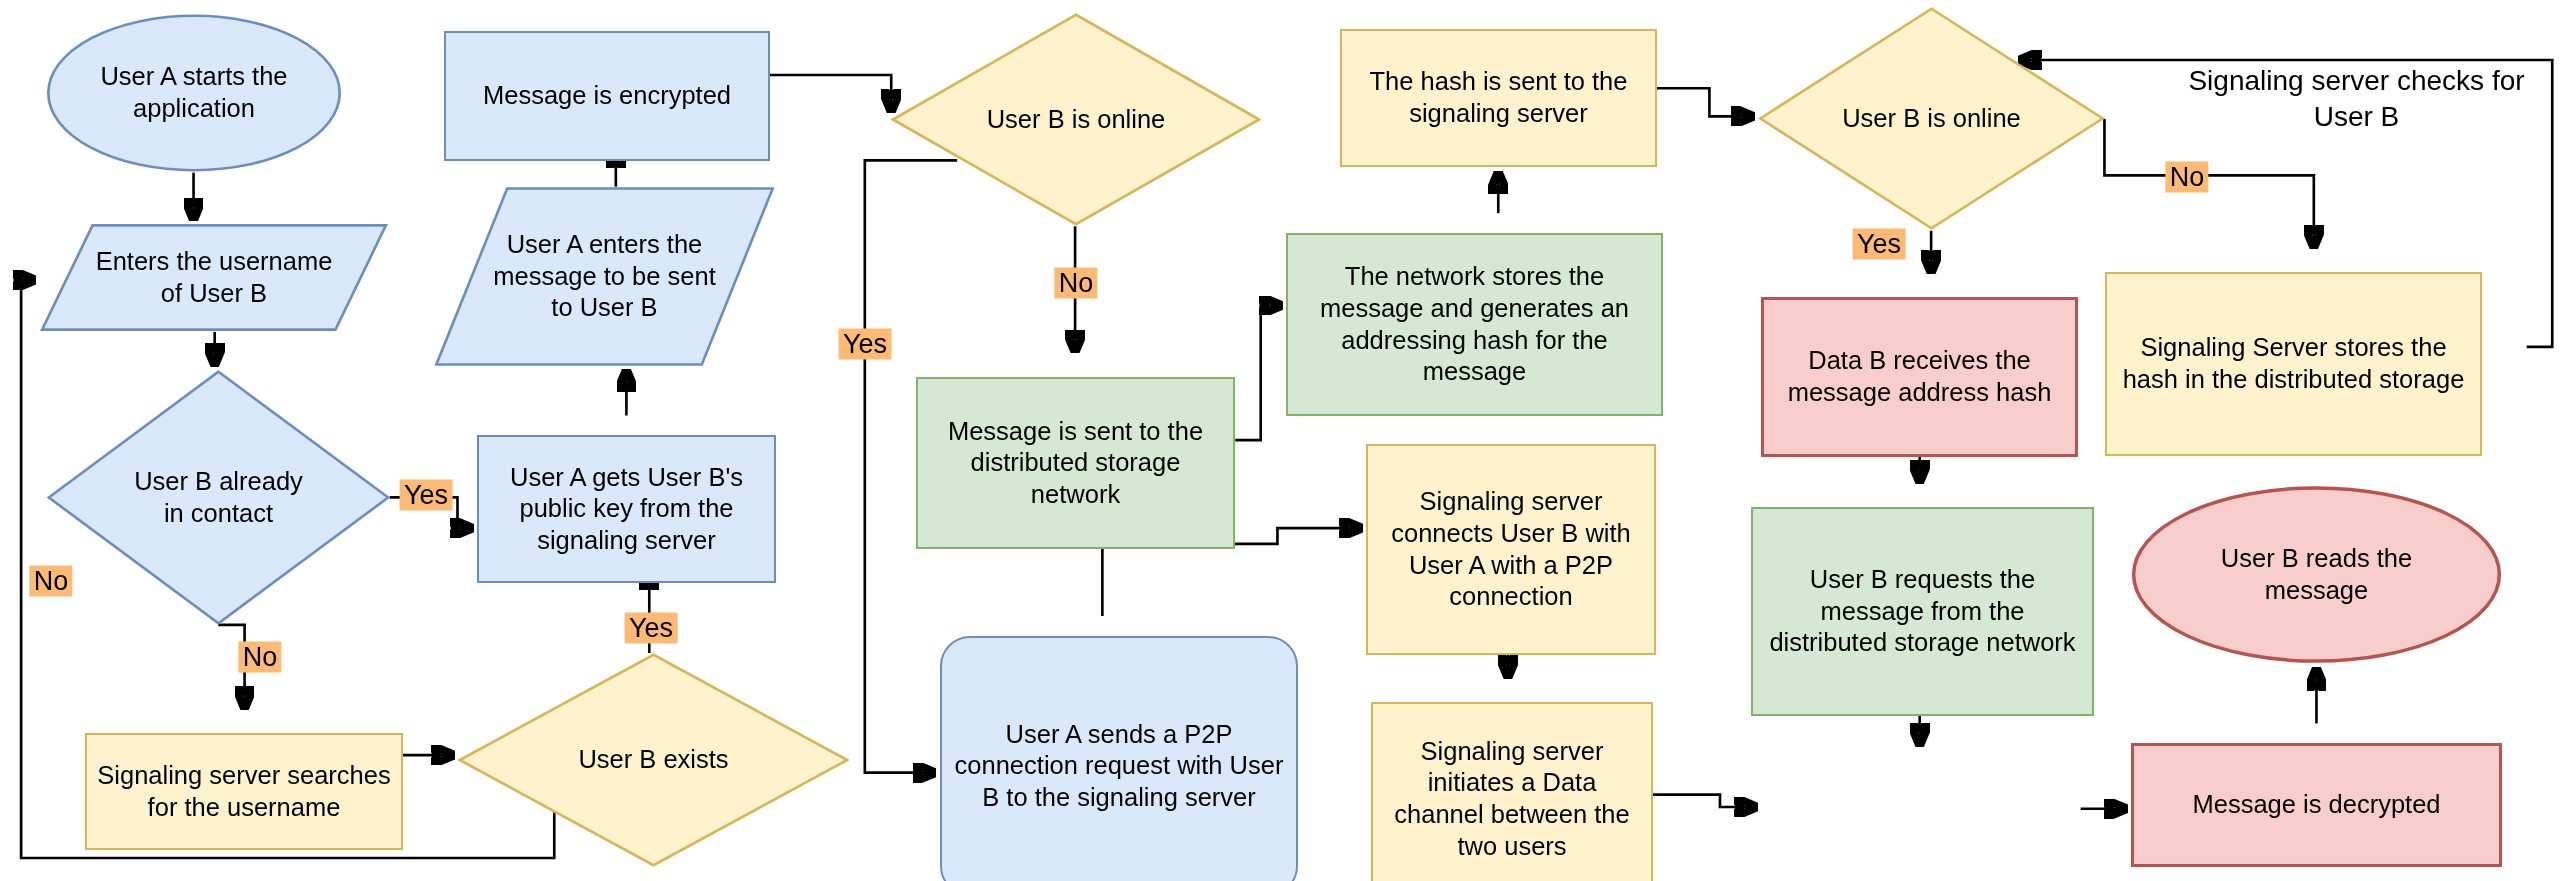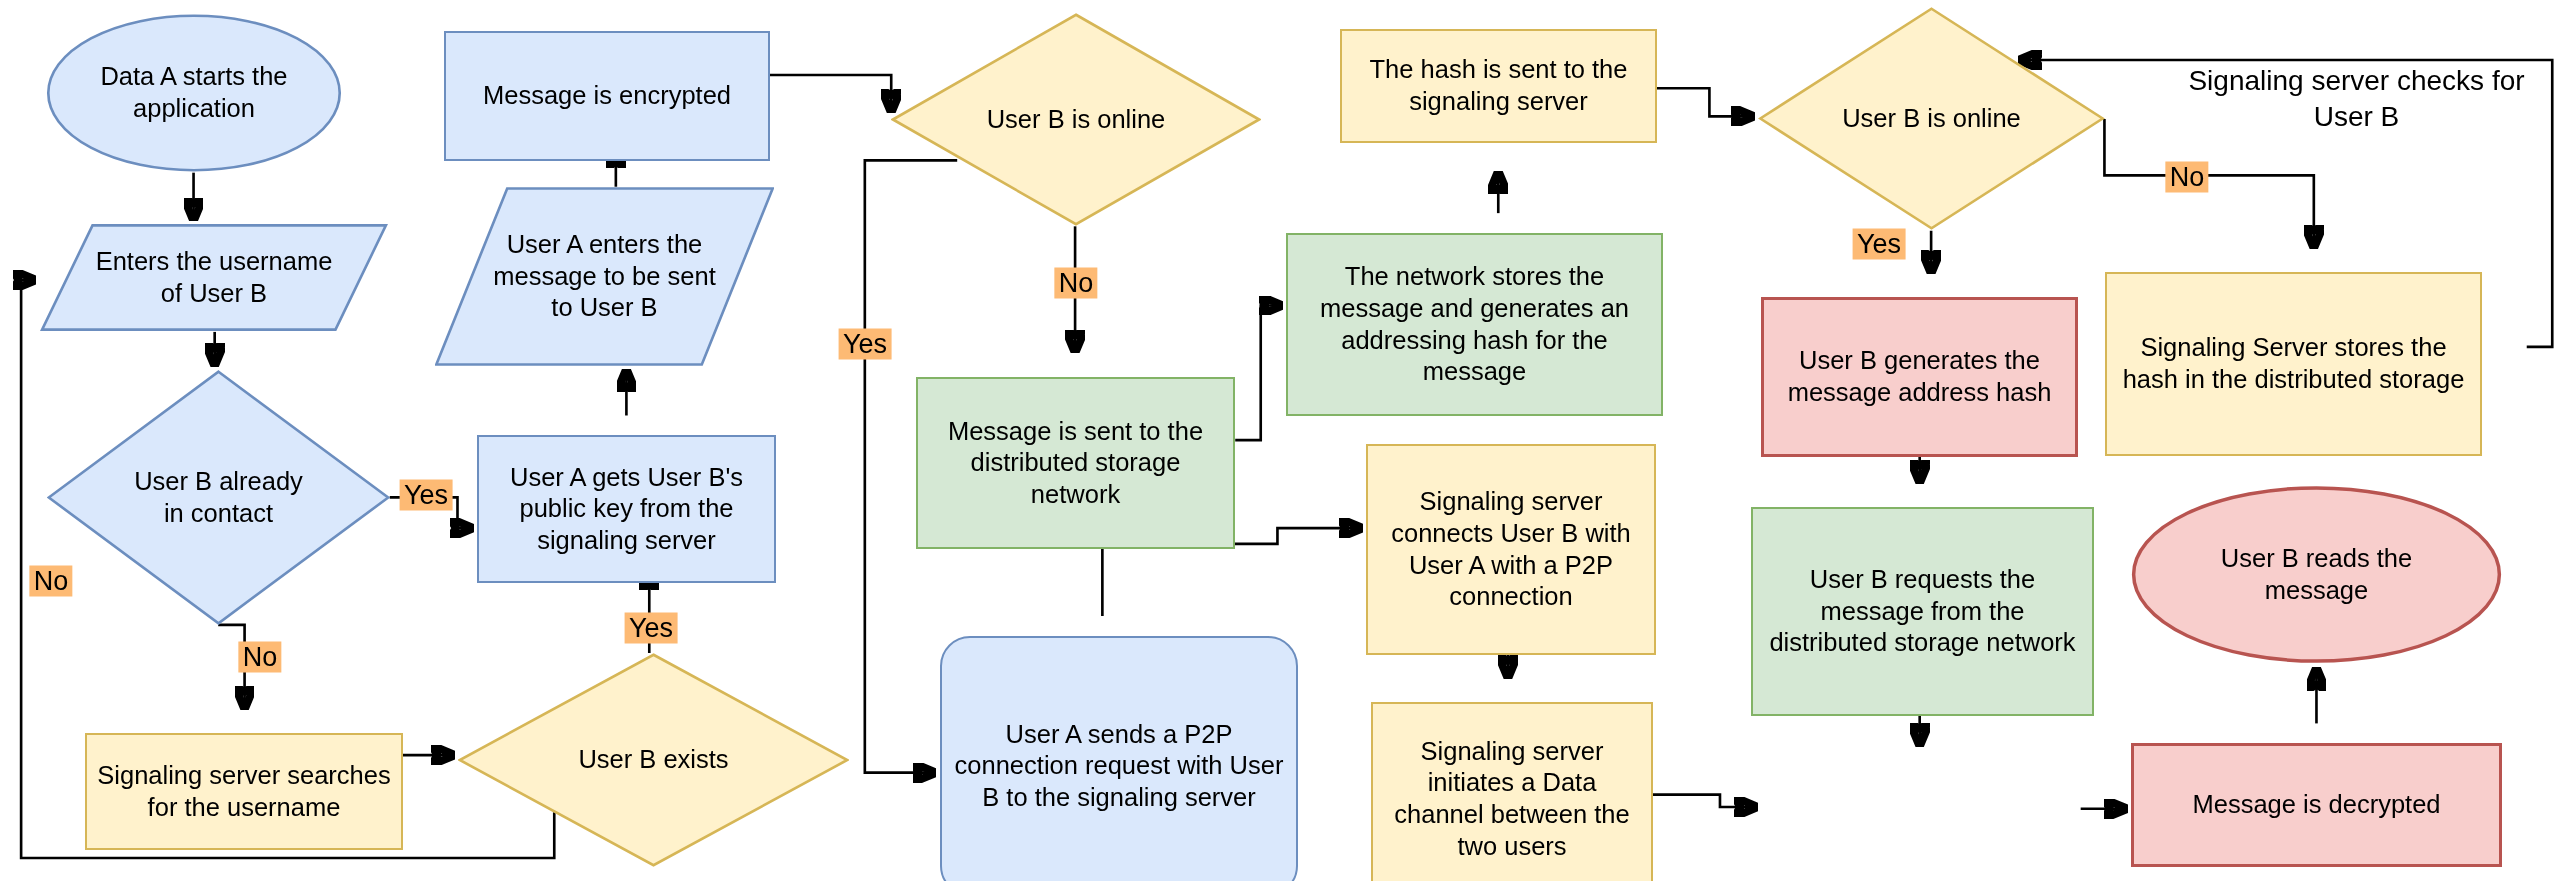--- a/index.html
+++ b/index.html
@@ -59,21 +59,21 @@
     <path marker-end="url(#arw)" d="M2633,822 L2633,760"></path>
     <path marker-end="url(#arw)" d="M1253,700 L1253,618 L1452,618 L1452,600 L1547,600"></path>
     <path marker-end="url(#arw)" d="M1714,722 L1714,769"></path>
     <path marker-end="url(#arw)" d="M1878,903 L1955,903 L1955,917 L1996,917"></path>
   </svg>
 
   <div class="node shaped" style="left:46px;top:14px;width:296px;height:158px;">
     <svg width="296" height="158" viewBox="0 0 336 180">
         <ellipse class="s-blue" cx="168" cy="90" rx="166" ry="88"></ellipse>
       </svg>
-    <div class="lbl" style="width:246px;">Data A starts the application</div>
+    <div class="lbl" style="width:246px;">User A starts the application</div>
   </div>
 
   <div class="node shaped" style="left:40px;top:224px;width:348px;height:107px;">
     <svg width="348" height="107" viewBox="0 0 395 122">
         <polygon class="s-blue" points="59,1.5 393.5,1.5 336,120.5 1.5,120.5"></polygon>
       </svg>
     <div class="lbl" style="width:264px;">Enters the username of User B</div>
   </div>
 
   <div class="node shaped" style="left:47px;top:370px;width:343px;height:255px;">
@@ -117,21 +117,21 @@
   </div>
 
   <div class="node rect green" style="left:916px;top:357px;width:319px;height:172px;">
     <span>Message is sent to the distributed storage network</span>
   </div>
 
   <div class="node rect blue" style="left:940px;top:616px;width:358px;height:260px;border-radius:30px;">
     <span>User A sends a P2P connection request with User B to the signaling server</span>
   </div>
 
-  <div class="node rect yellow" style="left:1340px;top:8.8px;width:317px;height:114px;">
+  <div class="node rect yellow" style="left:1340px;top:8.8px;width:317px;height:138px;">
     <span>The hash is sent to the signaling server</span>
   </div>
 
   <div class="node rect green" style="left:1286px;top:213px;width:377px;height:183px;">
     <span>The network stores the message and generates an addressing hash for the message</span>
   </div>
 
   <div class="node rect yellow" style="left:1366px;top:424px;width:290px;height:211px;">
     <span>Signaling server connects User B with User A with a P2P connection</span>
   </div>
@@ -141,21 +141,21 @@
   </div>
 
   <div class="node shaped" style="left:1758px;top:7px;width:347px;height:223px;">
     <svg width="347" height="223" viewBox="0 0 394 254">
         <polygon class="s-yellow" points="197,2 392,127 197,252 2,127"></polygon>
       </svg>
     <div class="lbl" style="width:246px;">User B is online</div>
   </div>
 
   <div class="node rect red" style="left:1761px;top:277px;width:317px;height:160px;">
-    <span>User B generates the message address hash</span>
+    <span>Data B receives the message address hash</span>
   </div>
 
   <div class="node rect green" style="left:1751px;top:487px;width:343px;height:209px;">
     <span>User B requests the message from the distributed storage network</span>
   </div>
 
 
   <div class="node rect yellow" style="left:2105px;top:252px;width:377px;height:184px;">
     <span>Signaling Server stores the hash in the distributed storage</span>
   </div>

